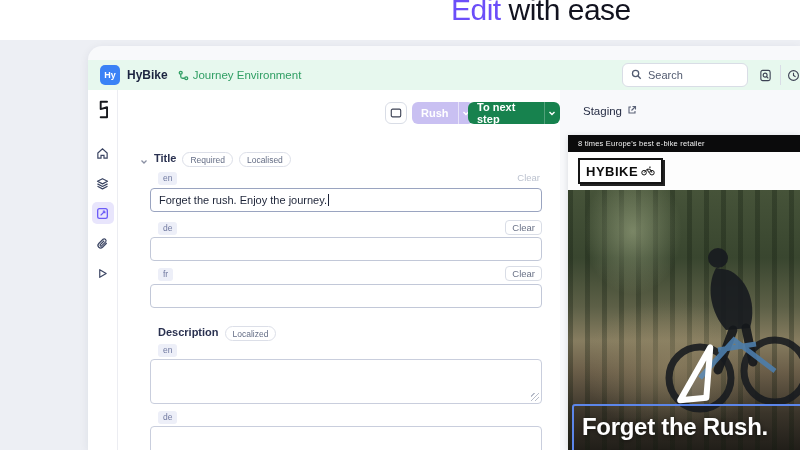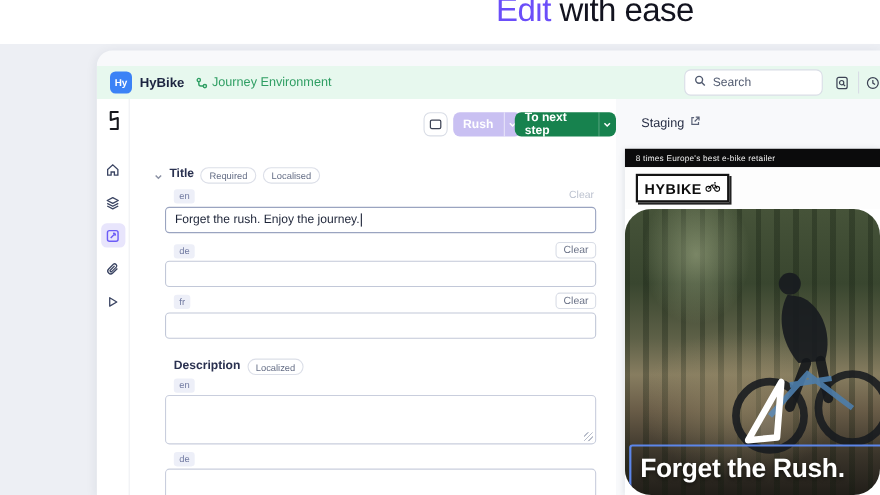--- a/index.html
+++ b/index.html
@@ -60,21 +60,20 @@
   .site-banner { height:17px; background:#0b0b0c; color:#f2f2f2; font-size:7.5px; display:flex; align-items:center; padding-left:10px; letter-spacing:0.2px; }
   .site-logobar { height:38px; background:#fdfdfd; display:flex; align-items:center; padding-left:10px; }
   .site-logo { border:2px solid #141414; box-shadow:2px 2px 0 rgba(10,10,10,0.9); background:#fff; padding:2px 6px; display:flex; align-items:center; gap:3px; }
   .site-logo .txt { font-size:13px; font-weight:800; letter-spacing:0.5px; color:#0d0d0d; }
   .site-photo { position:relative; height:260px; overflow:hidden;
     background:
       radial-gradient(70px 90px at 28% 16%, rgba(196,206,164,0.45), transparent 70%),
       radial-gradient(120px 90px at 45% 68%, rgba(150,138,104,0.55), transparent 75%),
       repeating-linear-gradient(90deg, rgba(16,26,14,0.30) 0 5px, rgba(0,0,0,0) 5px 17px),
       linear-gradient(180deg,#465339 0%,#39462f 26%,#5d6047 45%,#877d60 58%,#6a5d48 70%,#3a342a 86%,#211e19 100%);
-    border-radius: 24px;
   }
   .selection-box { position:absolute; left:4px; top:214px; right:-8px; height:84px; border:2.5px solid #5c86ea; border-radius:3px; }
   .site-headline { position:absolute; left:14px; top:219px; color:#fff; font-size:24px; font-weight:800; line-height:36px; white-space:nowrap; text-shadow:0 1px 4px rgba(0,0,0,0.55); letter-spacing:-0.3px; }
   .cursor-wrap { position:absolute; left:98px; top:152px; }
 </style>
 </head>
 <body>
 
 <div class="stage">
   <div class="page-bg"></div>

